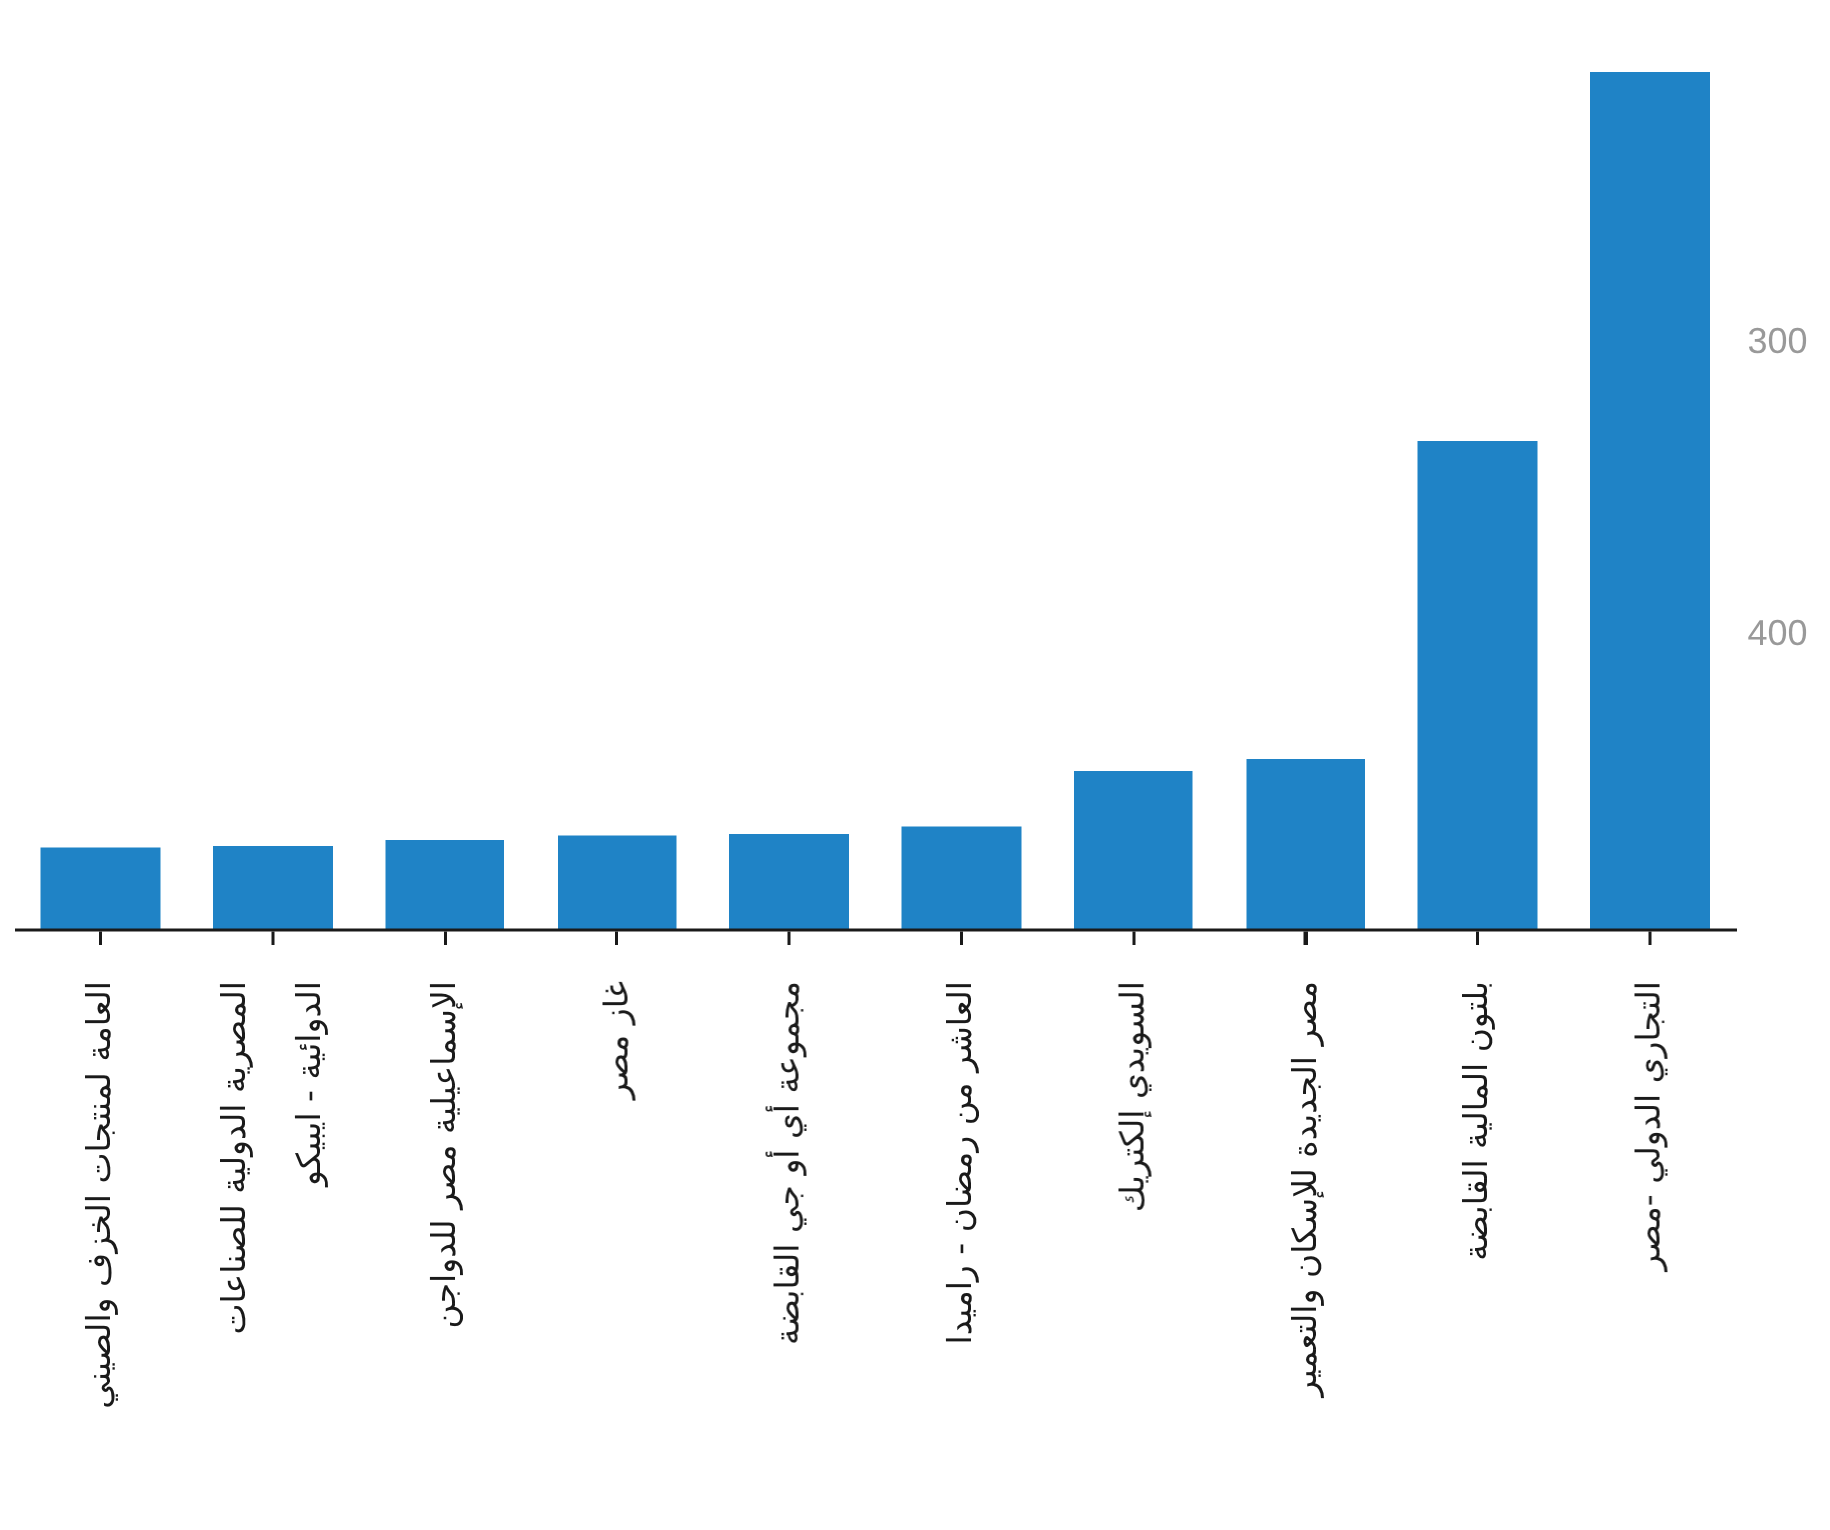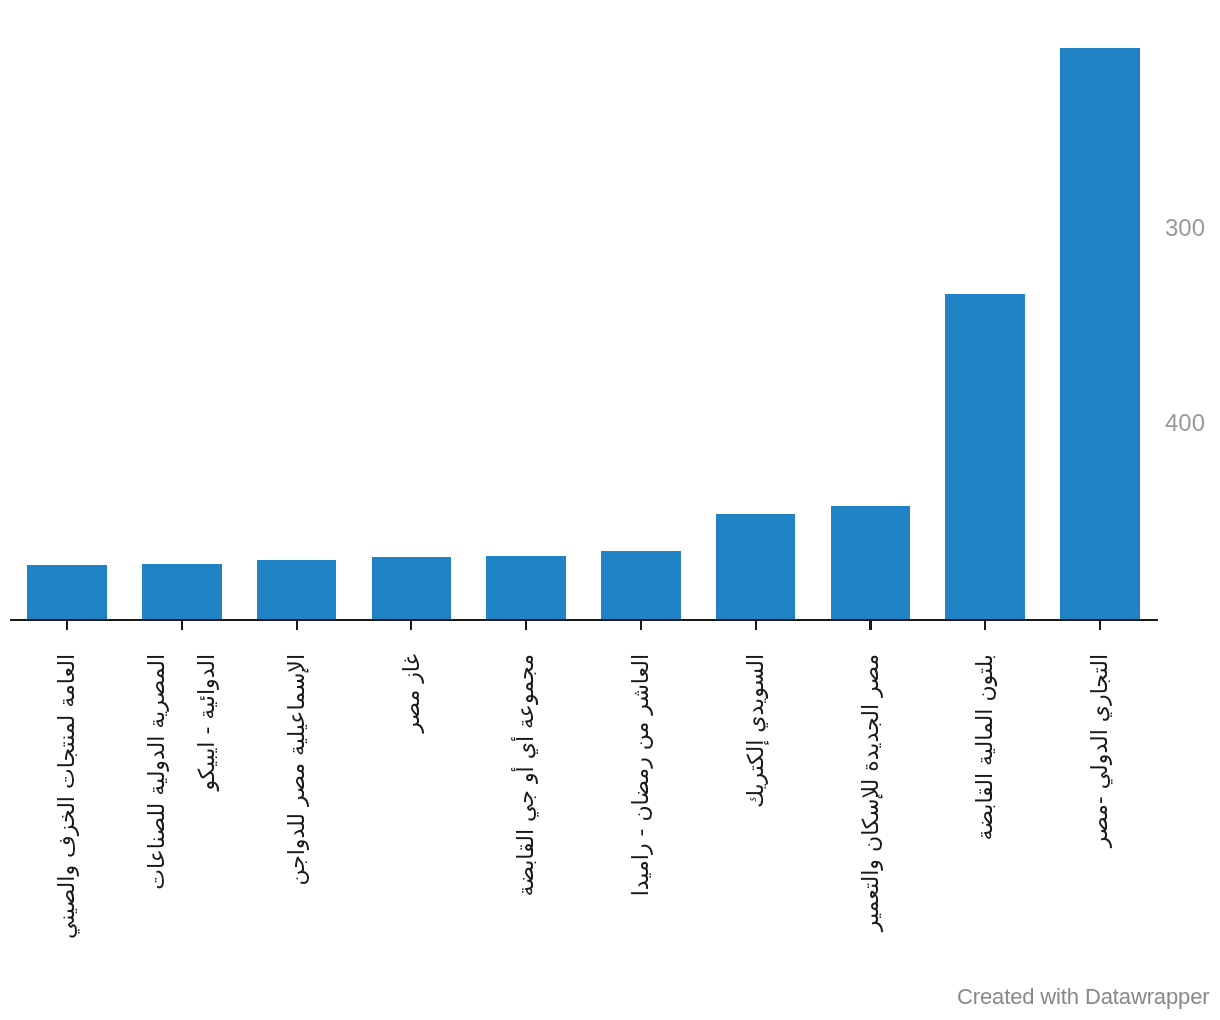--- a/index.html
+++ b/index.html
@@ -70,15 +70,14 @@
     <div class="xlabel" style="left: 271.77px; top: 953.7px; width: 300px; line-height: 49.7px; color: rgb(26, 26, 26);">الإسماعيلية مصر للدواجن</div>
     <div class="xlabel" style="left: 386.53px; top: 953.7px; width: 300px; line-height: 49.7px; color: rgb(26, 26, 26);">غاز مصر</div>
     <div class="xlabel" style="left: 501.29px; top: 953.7px; width: 300px; line-height: 49.7px; color: rgb(26, 26, 26);">مجموعة أي أو جي القابضة</div>
     <div class="xlabel" style="left: 616.05px; top: 953.7px; width: 300px; line-height: 49.7px; color: rgb(26, 26, 26);">العاشر من رمضان - راميدا</div>
     <div class="xlabel" style="left: 730.81px; top: 953.7px; width: 300px; line-height: 49.7px; color: rgb(26, 26, 26);">السويدي إلكتريك</div>
     <div class="xlabel" style="left: 845.57px; top: 953.7px; width: 300px; line-height: 49.7px; color: rgb(26, 26, 26);">مصر الجديدة للإسكان والتعمير</div>
     <div class="xlabel" style="left: 960.33px; top: 953.7px; width: 300px; line-height: 49.7px; color: rgb(26, 26, 26);">بلتون المالية القابضة</div>
     <div class="xlabel" style="left: 1075.09px; top: 953.7px; width: 300px; line-height: 49.7px; color: rgb(26, 26, 26);">التجاري الدولي -مصر</div>
   </div>
 
-  <div id="datawrapper-credit" style="color: rgb(136, 136, 136);">Created with Datawrapper</div>
 
 </div>
 
 </body></html>

